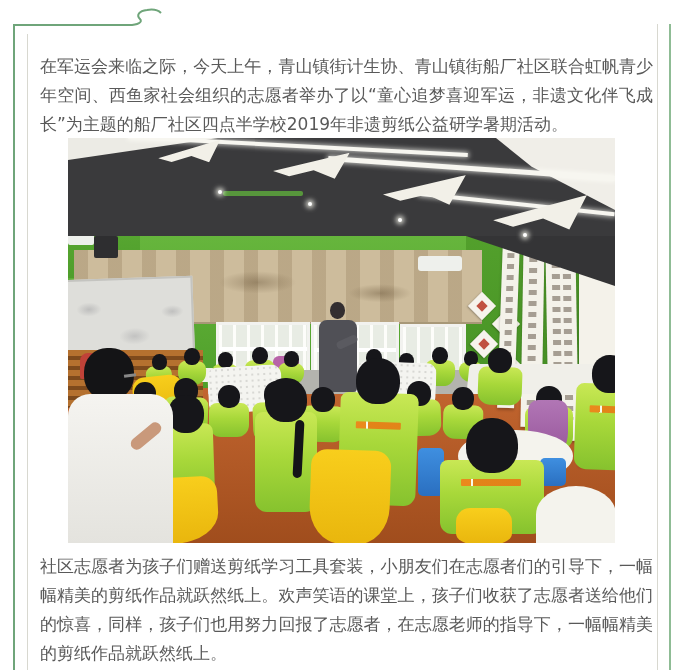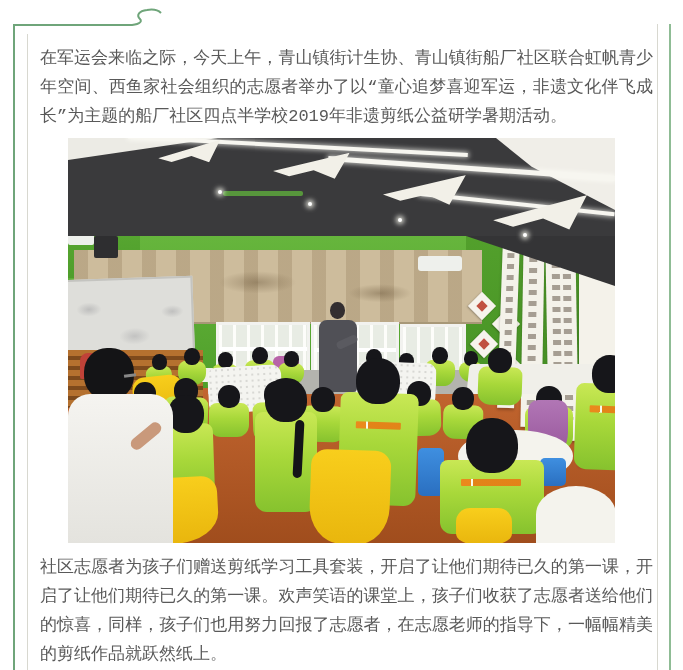--- a/index.html
+++ b/index.html
@@ -15,21 +15,21 @@
   .fr-left-gray{left:27px;top:34px;width:1px;height:636px;background:#d8d8d0;}
   .fr-right-gray{left:657px;top:24px;width:1px;height:646px;background:#d8d8d0;}
   .fr-right-green{left:669px;top:24px;width:2px;height:646px;background:#8fbc95;}
   .s-glyph{left:128px;top:6px;}
   
   .para{
     position:absolute;left:40px;width:613px;
     font-size:17px;line-height:29px;color:#595959;
     text-align:justify;margin:0;
   }
-  .para1{top:44px;font-family:Liberation Mono, monospace;}
+  .para1{top:52px;}
   .para2{top:552px;}
   
   .photo{
     left:68px;top:138px;width:547px;height:405px;overflow:hidden;
     background:#7cb34a;
   }
   .kid-head{position:absolute;top:0;background:#16161a;border-radius:48% 48% 45% 45%;}
   .kid-vest{position:absolute;left:0;width:100%;
     background:linear-gradient(180deg,#c9e855 0%,#a8d83a 45%,#86c22e 100%);
     border-radius:8px 8px 12px 12px;}
@@ -273,13 +273,13 @@
       </div>
       <div class="ab" style="left: 507px; top: 217px; width: 70px; height: 117px; z-index: 334;">
         <div class="kid-vest" style="top: 29px; height: 86px; transform: rotate(2deg);">
           <span class="vest-logo"></span>
         </div>
         <div class="kid-head" style="left: 17px; width: 36px; height: 38px;"></div>
       </div>
     </div>
 </div>
 
-<p class="para para2">社区志愿者为孩子们赠送剪纸学习工具套装，开启了让他们期待已久的第一课，开启了让他们期待已久的第一课。欢声笑语的课堂上，孩子们收获了志愿者送给他们的惊喜，同样，孩子们也用努力回报了志愿者，在志愿老师的指导下，一幅幅精美的剪纸作品就跃然纸上。</p>
+<p class="para para2">社区志愿者为孩子们赠送剪纸学习工具套装，小朋友们在志愿者们的引导下，一幅幅精美的剪纸作品就跃然纸上。欢声笑语的课堂上，孩子们收获了志愿者送给他们的惊喜，同样，孩子们也用努力回报了志愿者，在志愿老师的指导下，一幅幅精美的剪纸作品就跃然纸上。</p>
 
 </body></html>

